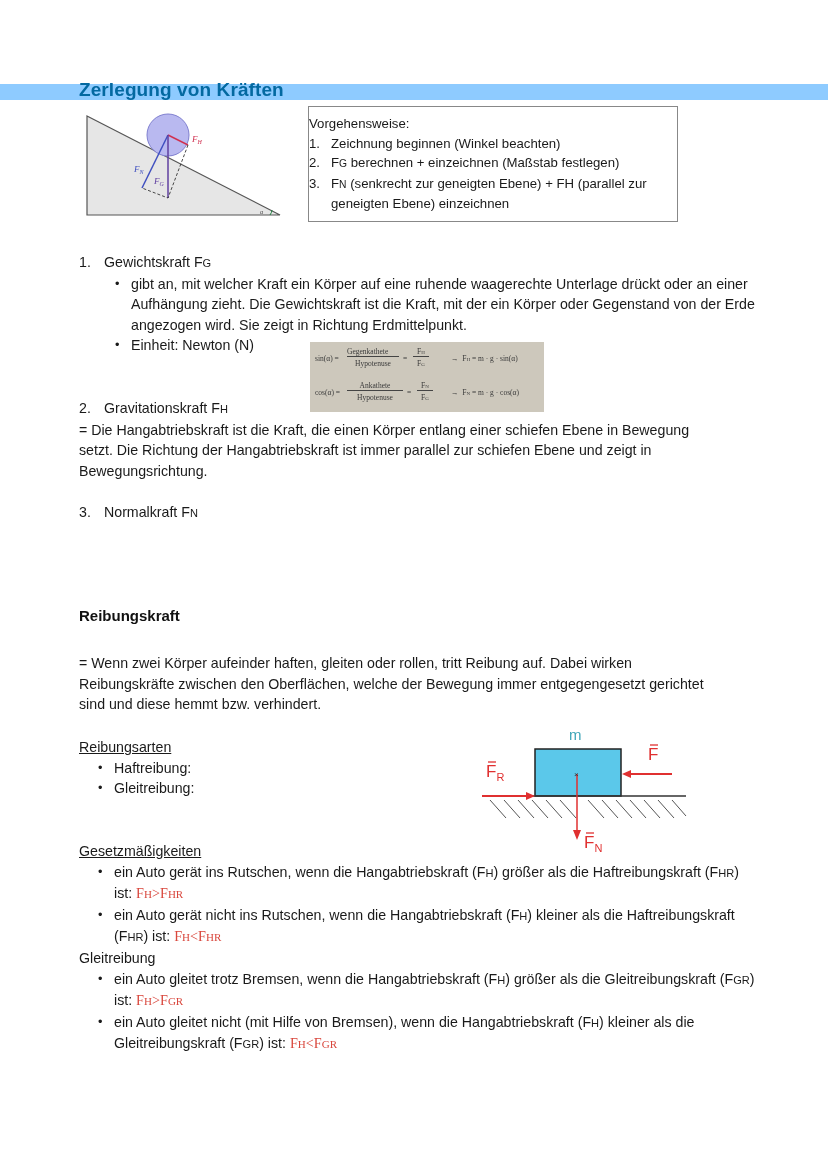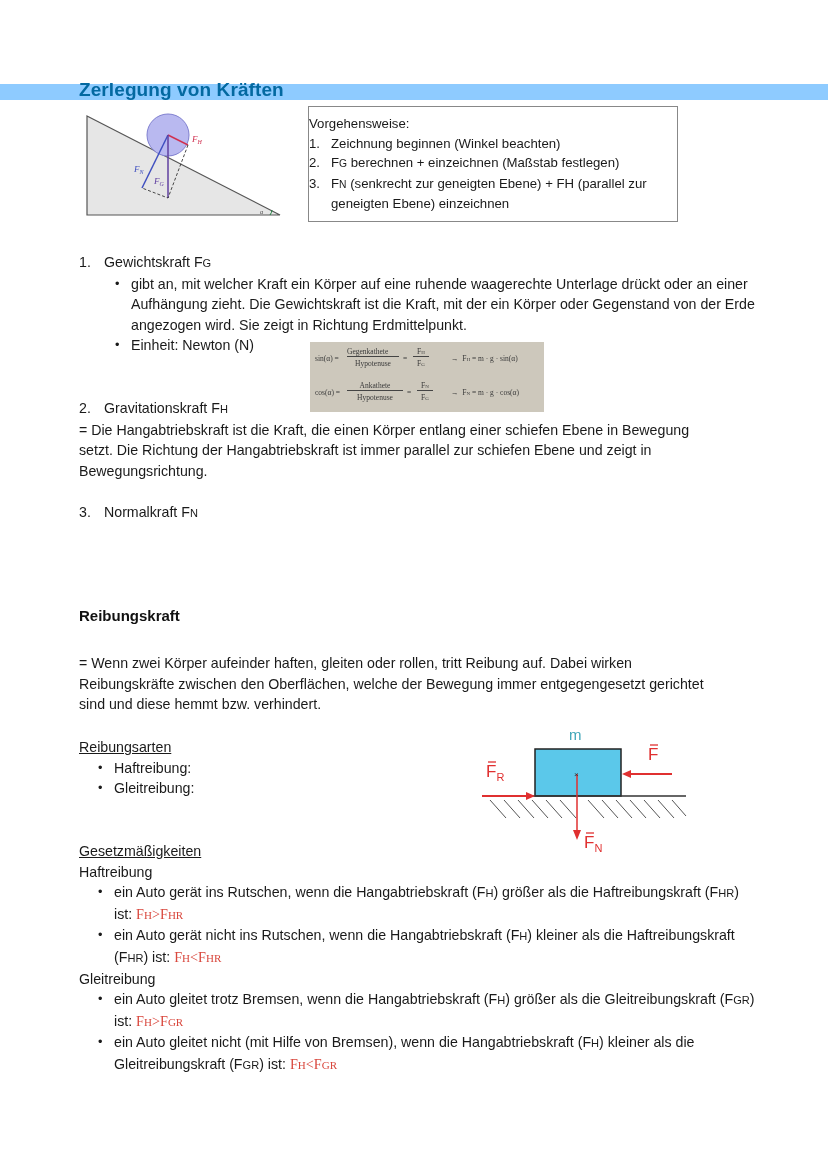--- a/index.html
+++ b/index.html
@@ -146,21 +146,20 @@
   <g stroke="#e03030" stroke-width="1.3">
       <line x1="8" y1="42" x2="16" y2="42"></line>
       <line x1="170" y1="25" x2="178" y2="25"></line>
       <line x1="106" y1="113" x2="114" y2="113"></line>
     </g>
 </svg>
 
 <div class="abs txt" style="left:79px;top:841px;width:690px">
   <div class="u">Gesetzmäßigkeiten</div>
 
-  <div>Haftreibung</div>
   <ul class="dot" style="margin-left:19px;width:660px">
     <li><span>ein Auto gerät ins Rutschen, wenn die Hangabtriebskraft (F</span><span class="sm">H</span><span>) größer als die Haftreibungskraft (F</span><span class="sm">HR</span><span>) ist: </span><span class="red"><span>F</span><span class="sm">H</span><span>&gt;</span><span>F</span><span class="sm">HR</span></span></li>
     <li><span>ein Auto gerät nicht ins Rutschen, wenn die Hangabtriebskraft (F</span><span class="sm">H</span><span>) kleiner als die Haftreibungskraft (F</span><span class="sm">HR</span><span>) ist: </span><span class="red"><span>F</span><span class="sm">H</span><span>&lt;</span><span>F</span><span class="sm">HR</span></span></li>
   </ul>
 
   <div>Gleitreibung</div>
   <ul class="dot" style="margin-left:19px;width:660px">
     <li><span>ein Auto gleitet trotz Bremsen, wenn die Hangabtriebskraft (F</span><span class="sm">H</span><span>) größer als die Gleitreibungskraft (F</span><span class="sm">GR</span><span>) ist: </span><span class="red"><span>F</span><span class="sm">H</span><span>&gt;</span><span>F</span><span class="sm">GR</span></span></li>
     <li><span>ein Auto gleitet nicht (mit Hilfe von Bremsen), wenn die Hangabtriebskraft (F</span><span class="sm">H</span><span>) kleiner als die Gleitreibungskraft (F</span><span class="sm">GR</span><span>) ist: </span><span class="red"><span>F</span><span class="sm">H</span><span>&lt;</span><span>F</span><span class="sm">GR</span></span></li>
   </ul>

